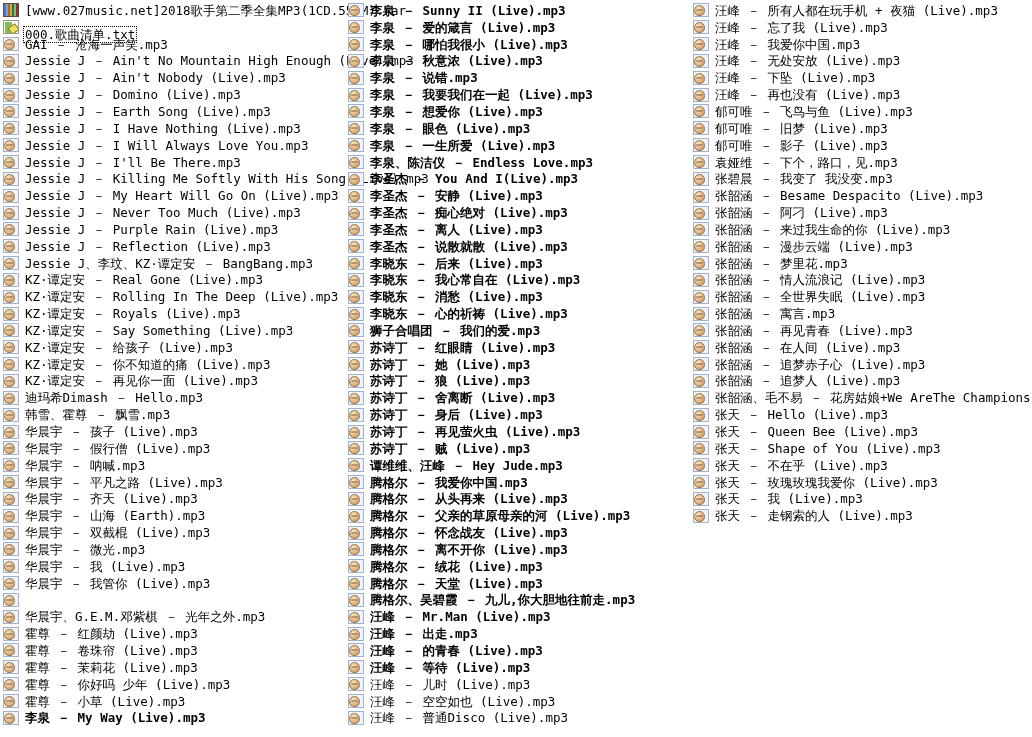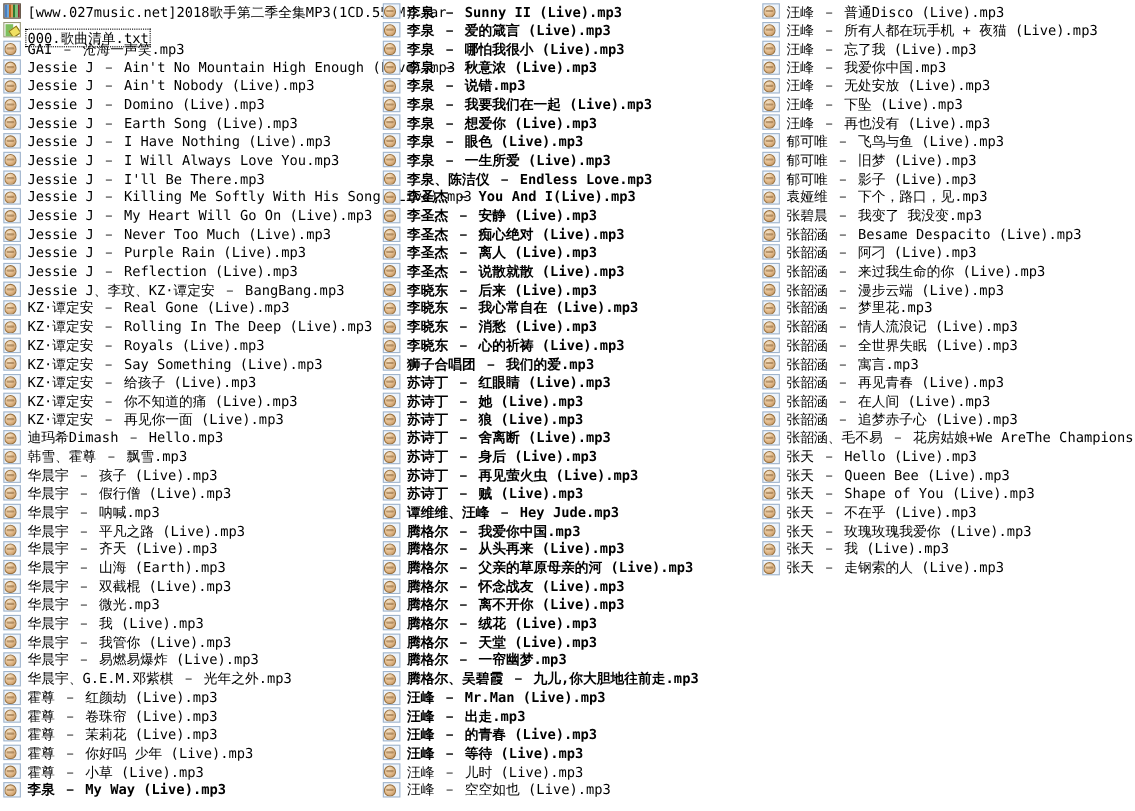--- a/index.html
+++ b/index.html
@@ -277,21 +277,20 @@
     <div class="file-row">
       <span class="icon icon-mp3"></span>
       <span class="file-label">华晨宇 － 我 (Live).mp3</span>
     </div>
     <div class="file-row">
       <span class="icon icon-mp3"></span>
       <span class="file-label">华晨宇 － 我管你 (Live).mp3</span>
     </div>
     <div class="file-row">
       <span class="icon icon-mp3"></span>
-      <span class="file-label">华晨宇 － 易燃易爆炸 (Live).mp3</span>
     </div>
     <div class="file-row">
       <span class="icon icon-mp3"></span>
       <span class="file-label">华晨宇、G.E.M.邓紫棋 － 光年之外.mp3</span>
     </div>
     <div class="file-row">
       <span class="icon icon-mp3"></span>
       <span class="file-label">霍尊 － 红颜劫 (Live).mp3</span>
     </div>
     <div class="file-row">
@@ -449,24 +448,20 @@
     <div class="file-row col2">
       <span class="icon icon-mp3"></span>
       <span class="file-label">腾格尔 － 绒花 (Live).mp3</span>
     </div>
     <div class="file-row col2">
       <span class="icon icon-mp3"></span>
       <span class="file-label">腾格尔 － 天堂 (Live).mp3</span>
     </div>
     <div class="file-row col2">
       <span class="icon icon-mp3"></span>
-      <span class="file-label">腾格尔 － 一帘幽梦.mp3</span>
-    </div>
-    <div class="file-row col2">
-      <span class="icon icon-mp3"></span>
       <span class="file-label">腾格尔、吴碧霞 － 九儿,你大胆地往前走.mp3</span>
     </div>
     <div class="file-row col2">
       <span class="icon icon-mp3"></span>
       <span class="file-label">汪峰 － Mr.Man (Live).mp3</span>
     </div>
     <div class="file-row col2">
       <span class="icon icon-mp3"></span>
       <span class="file-label">汪峰 － 出走.mp3</span>
     </div>
@@ -573,20 +568,24 @@
     <div class="file-row col3">
       <span class="icon icon-mp3"></span>
       <span class="file-label">张韶涵 － 在人间 (Live).mp3</span>
     </div>
     <div class="file-row col3">
       <span class="icon icon-mp3"></span>
       <span class="file-label">张韶涵 － 追梦赤子心 (Live).mp3</span>
     </div>
     <div class="file-row col3">
       <span class="icon icon-mp3"></span>
+      <span class="file-label">张韶涵 － 追梦人 (Live).mp3</span>
+    </div>
+    <div class="file-row col3">
+      <span class="icon icon-mp3"></span>
       <span class="file-label">张韶涵、毛不易 － 花房姑娘+We AreThe Champions.mp3</span>
     </div>
     <div class="file-row col3">
       <span class="icon icon-mp3"></span>
       <span class="file-label">张天 － Hello (Live).mp3</span>
     </div>
     <div class="file-row col3">
       <span class="icon icon-mp3"></span>
       <span class="file-label">张天 － Queen Bee (Live).mp3</span>
     </div>

